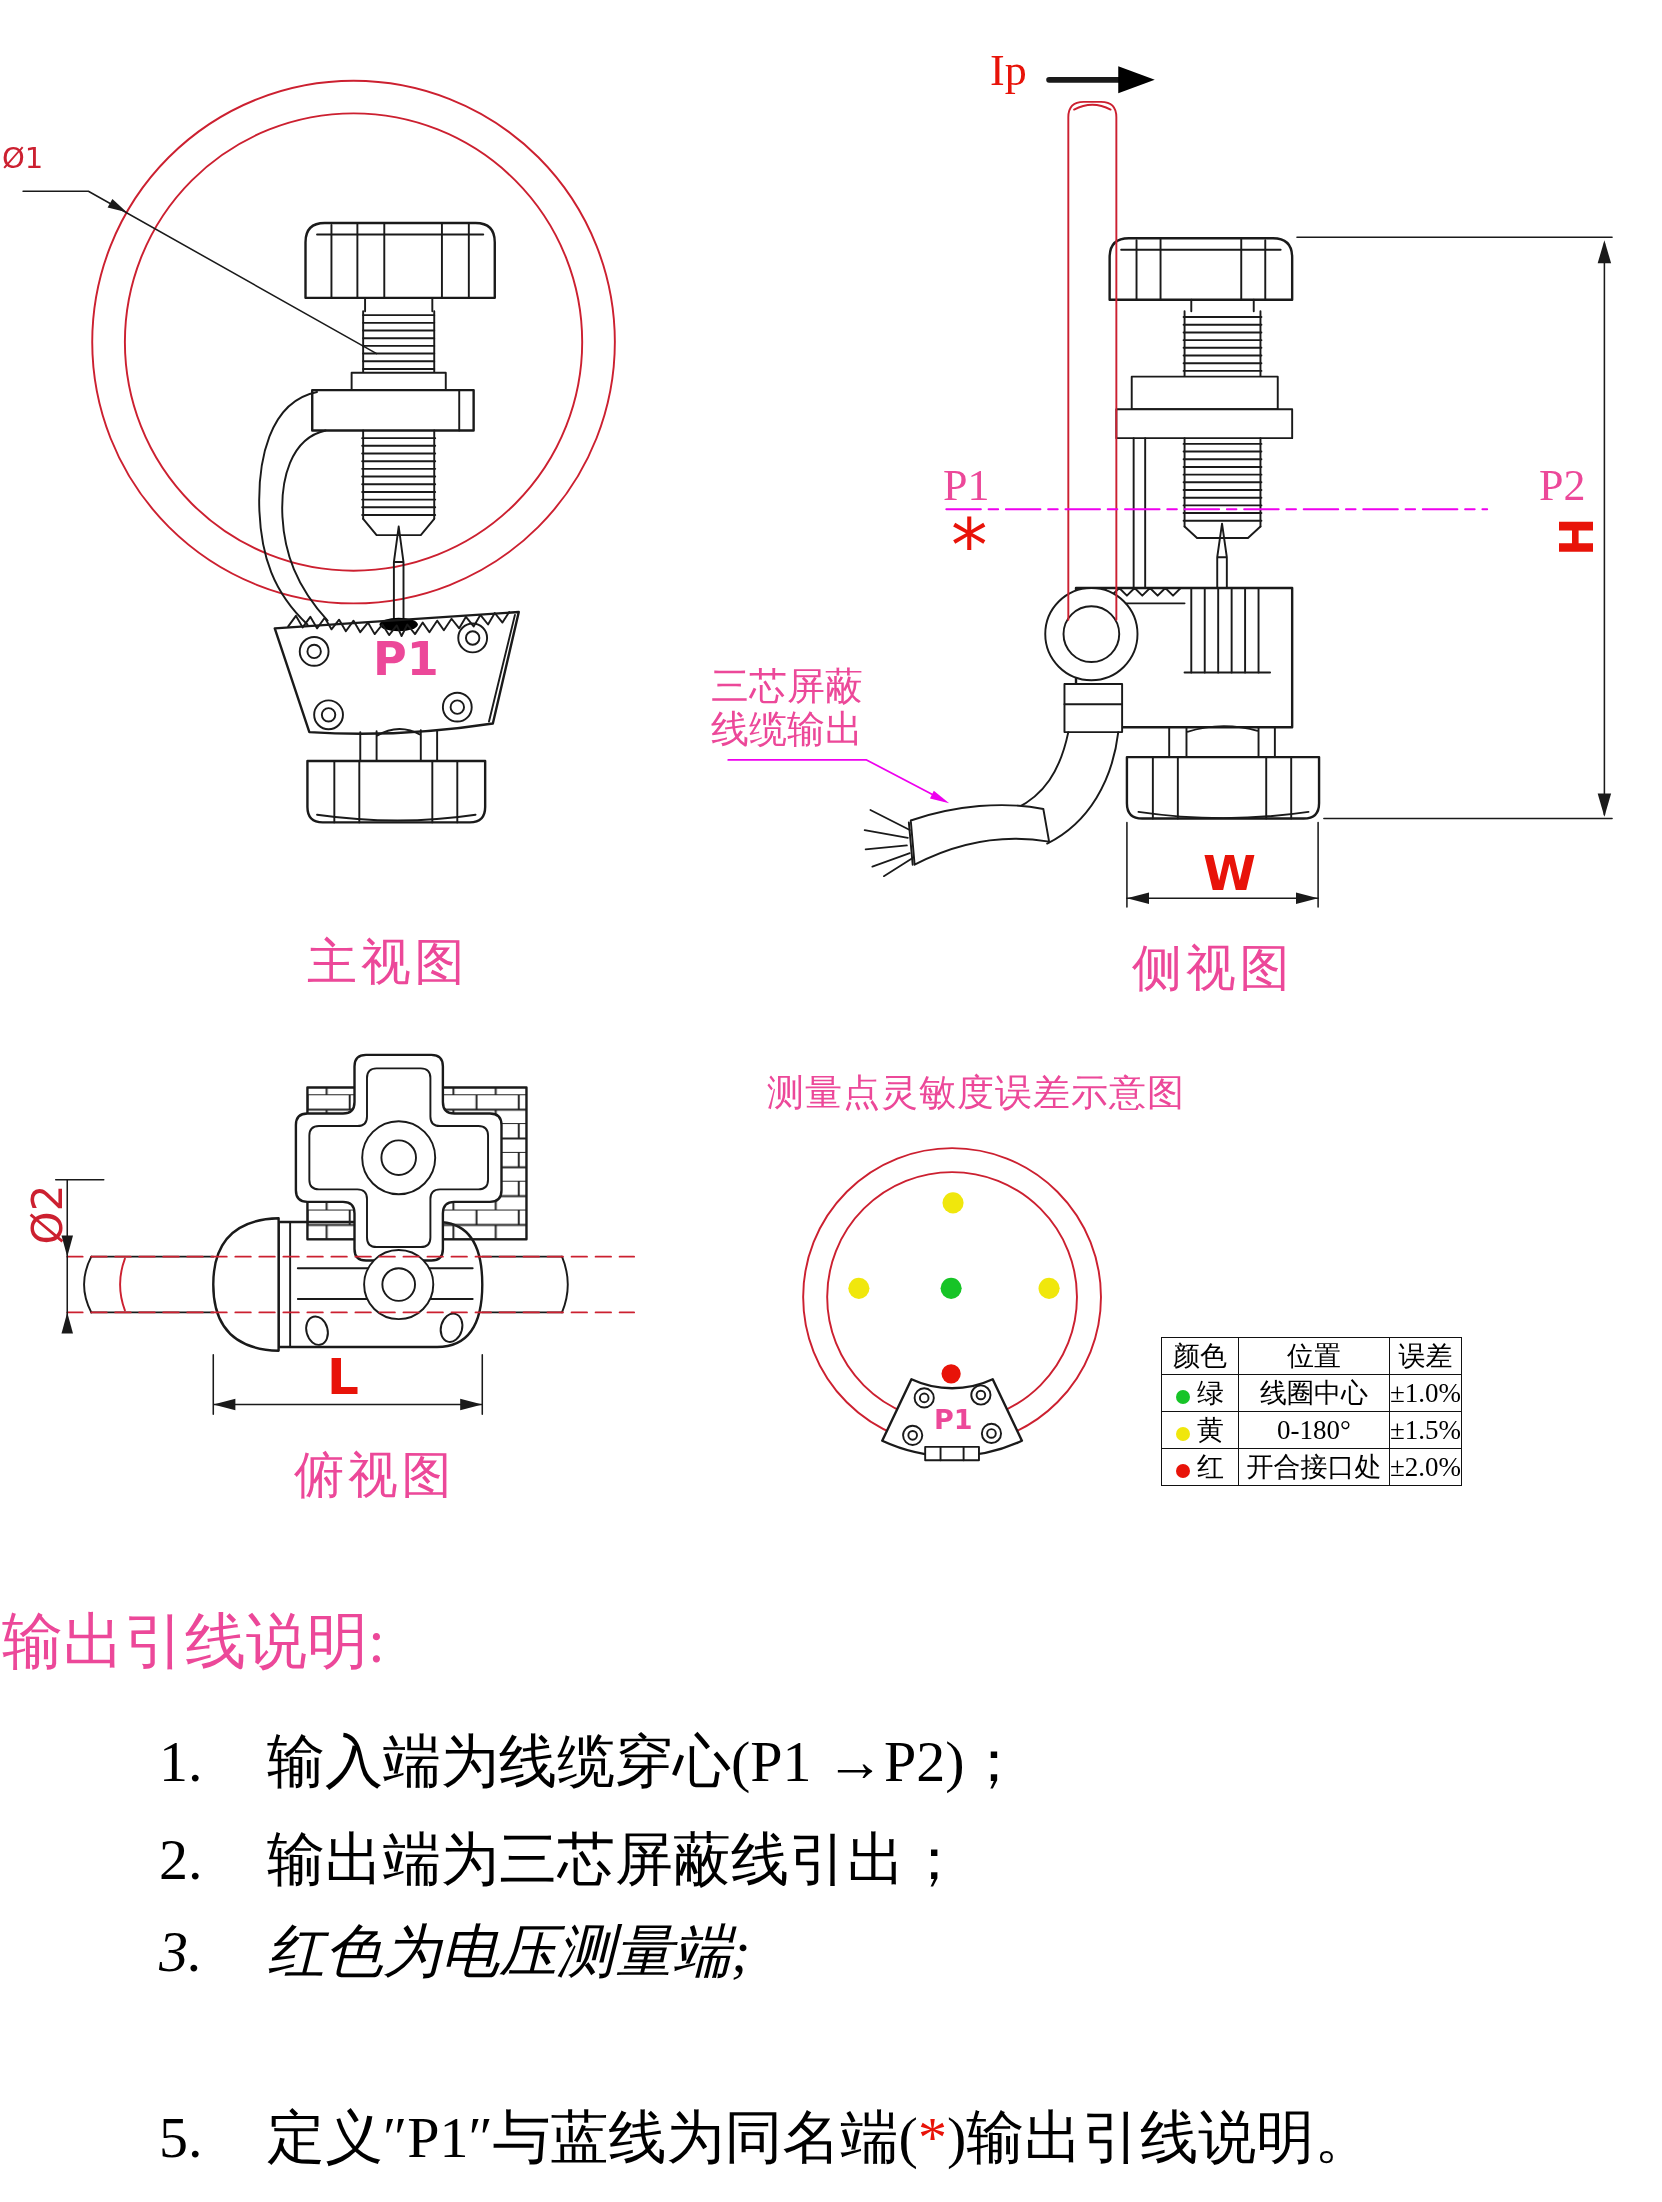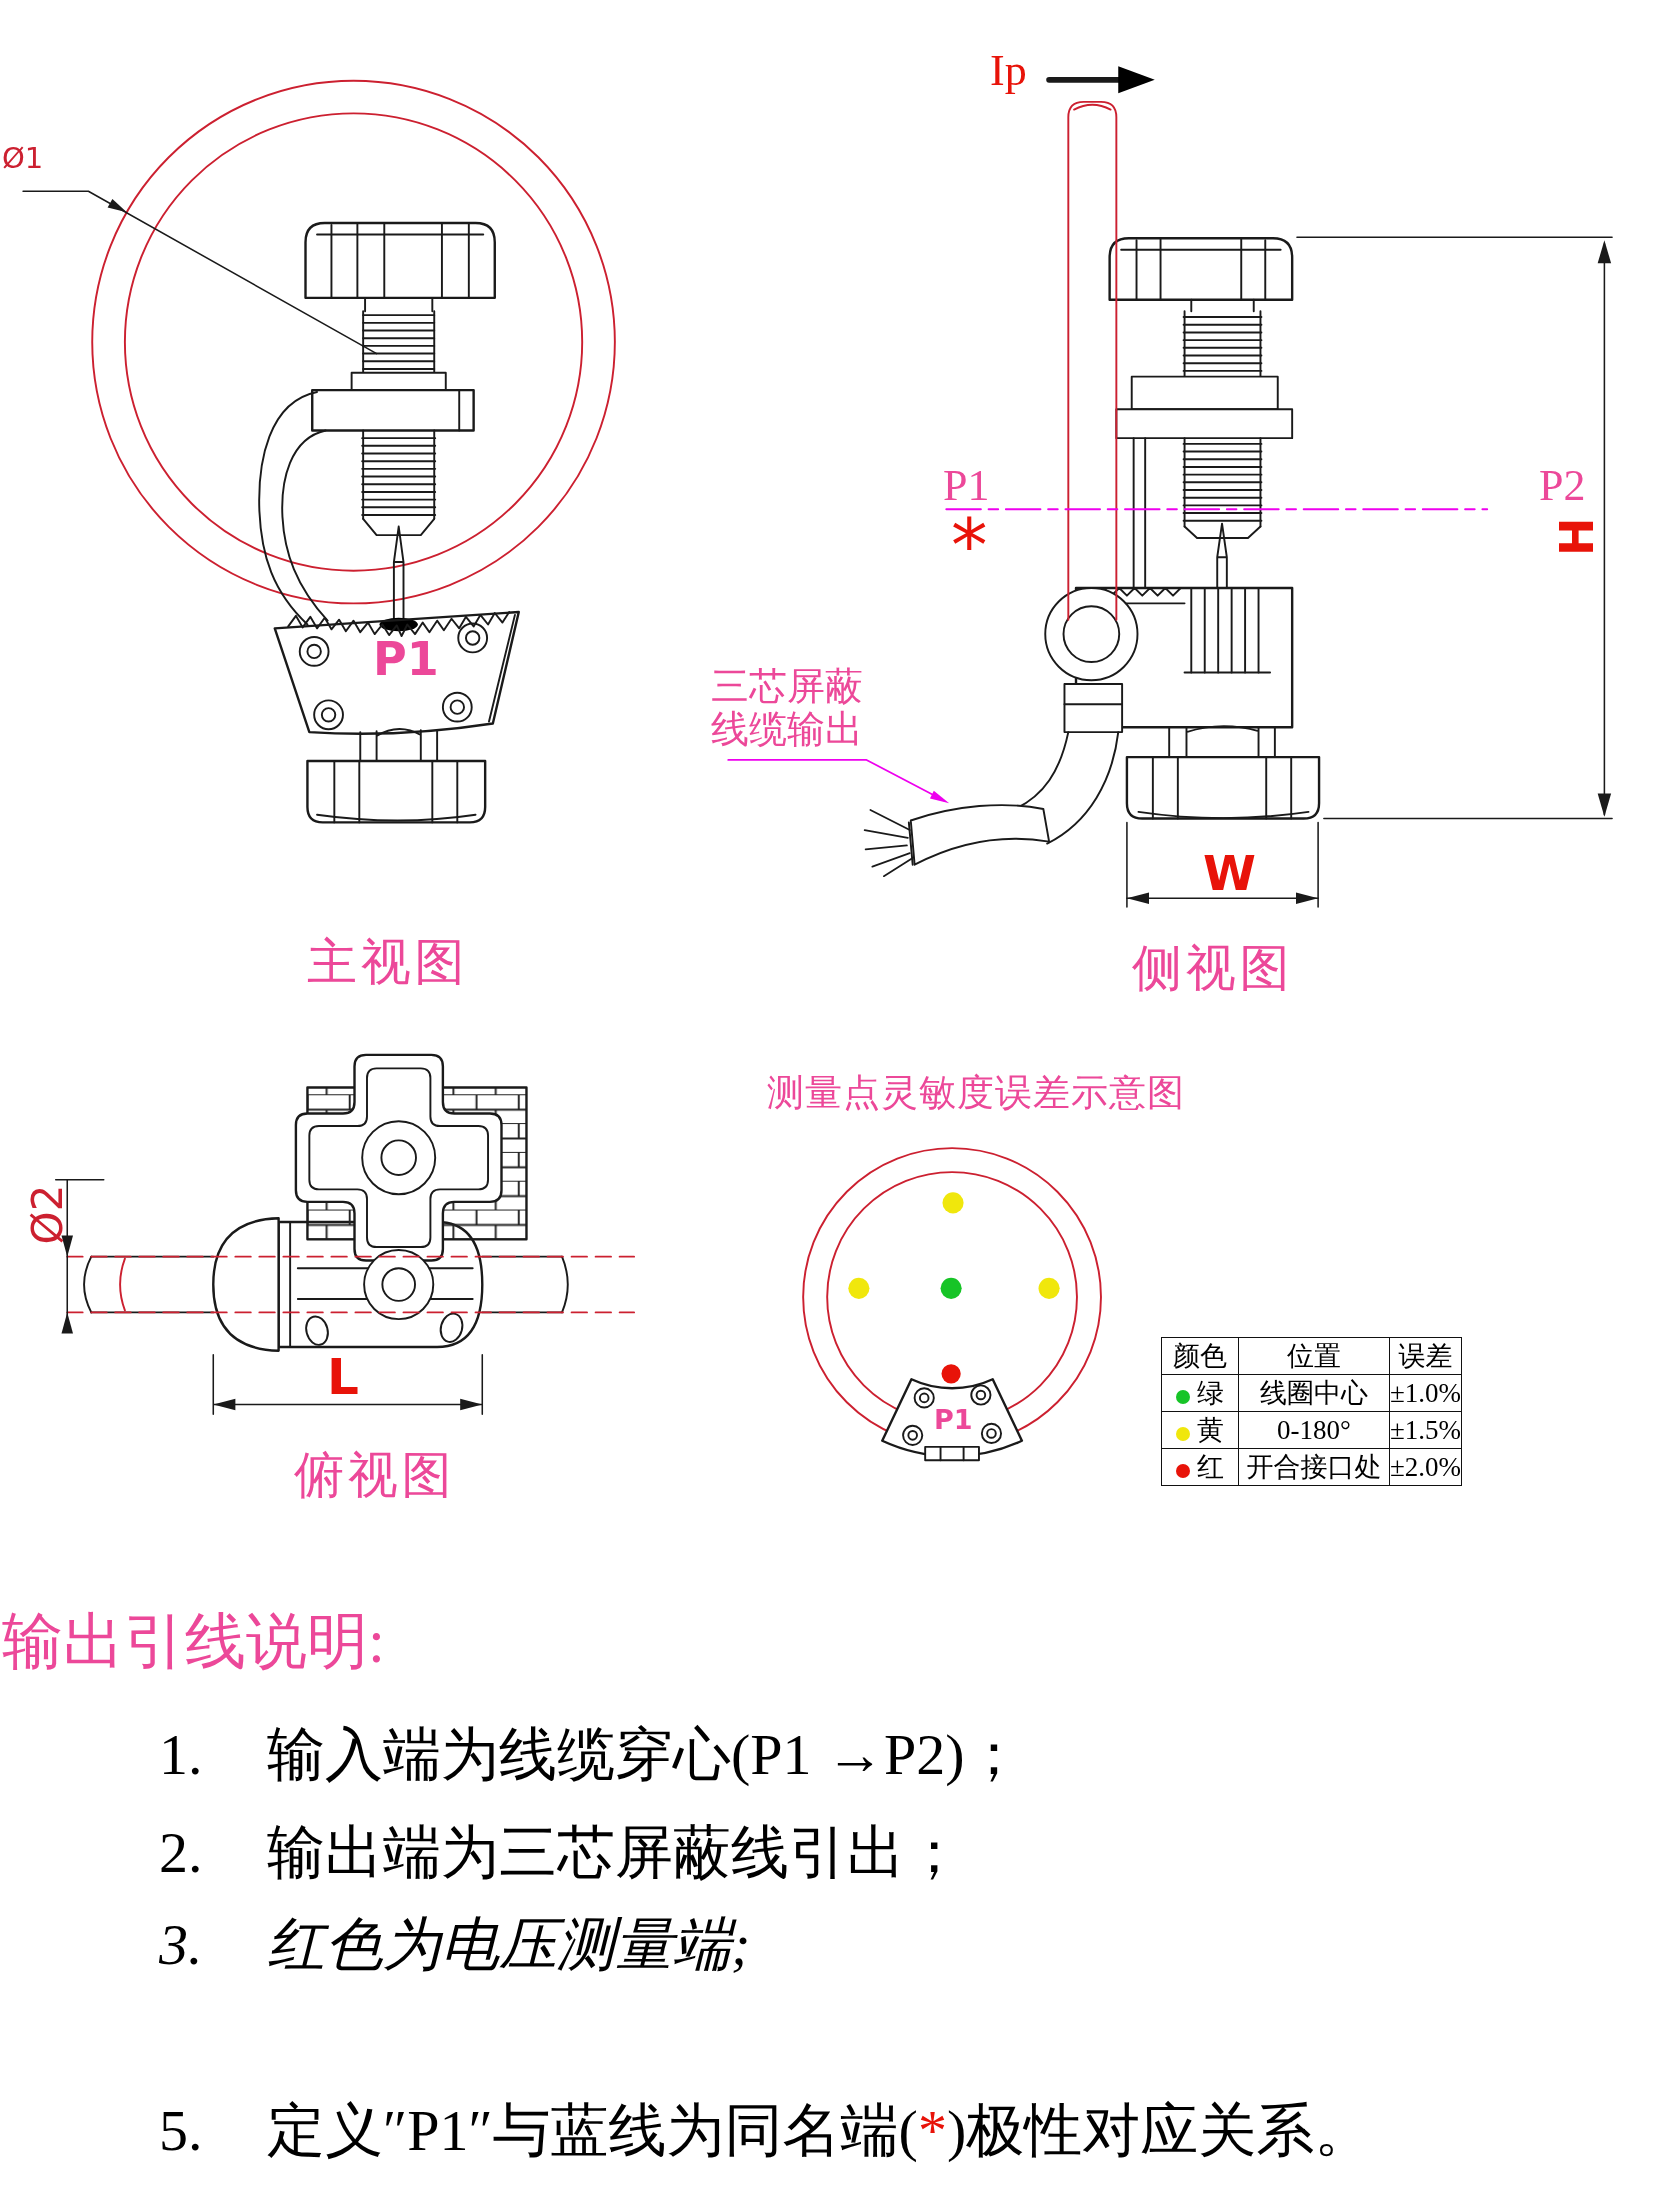--- a/index.html
+++ b/index.html
@@ -12,21 +12,21 @@
   .red{color:#e81309;}
   .dkred{color:#cc2030;}
   .bold{font-weight:bold;}
   .rot{transform:rotate(-90deg);transform-origin:center center;}
   #sens-table{position:absolute;left:1161px;top:1337px;width:300px;border-collapse:collapse;
               table-layout:fixed;font-size:27px;background:#fff;}
   #sens-table th,#sens-table td{border:1.9px solid #111;height:35px;text-align:center;
               font-weight:normal;padding:0;overflow:hidden;}
   .tdot{display:inline-block;width:14.4px;height:14.4px;border-radius:50%;margin-right:6.7px;vertical-align:-1.9px;}
   .dg{background:#17c427}.dy{background:#f0e70c}.dr{background:#e81309}
-  .note-item{position:absolute;left:159px;font-size:58px;color:#000;}
+  .note-item{position:absolute;left:159px;font-size:58px;color:#000;margin-top:7px;}
   .note-num{display:inline-block;width:108px;}
 </style>
 </head>
 <body>
 
 <div id="stage">
 
 <svg id="art" width="1663" height="2203" viewBox="0 0 1731 2293" stroke-linecap="round" stroke-linejoin="round">
   <defs>
     <pattern id="brick" width="44" height="30" patternUnits="userSpaceOnUse">
@@ -257,17 +257,17 @@
 <div class="note-item serif" style="top:1716px;">
   <span class="note-num">1.</span><span>输入端为线缆穿心(P1 →P2)；</span>
 </div>
 <div class="note-item serif" style="top:1814px;">
   <span class="note-num">2.</span><span>输出端为三芯屏蔽线引出；</span>
 </div>
 <div class="note-item serif" style="top:1906px;font-style:italic;">
   <span class="note-num">3.</span><span>红色为电压测量端;</span>
 </div>
 <div class="note-item serif" style="top:2092px;">
-  <span class="note-num">5.</span><span>定义″P1″与蓝线为同名端(</span><span class="red">*</span><span>)极性对应关系。</span>
+  <span class="note-num">5.</span><span>定义″P1″与蓝线为同名端(</span><span class="red">*</span><span>)输出引线说明。</span>
 </div>
 
 </div>
 
 
 </body></html>

